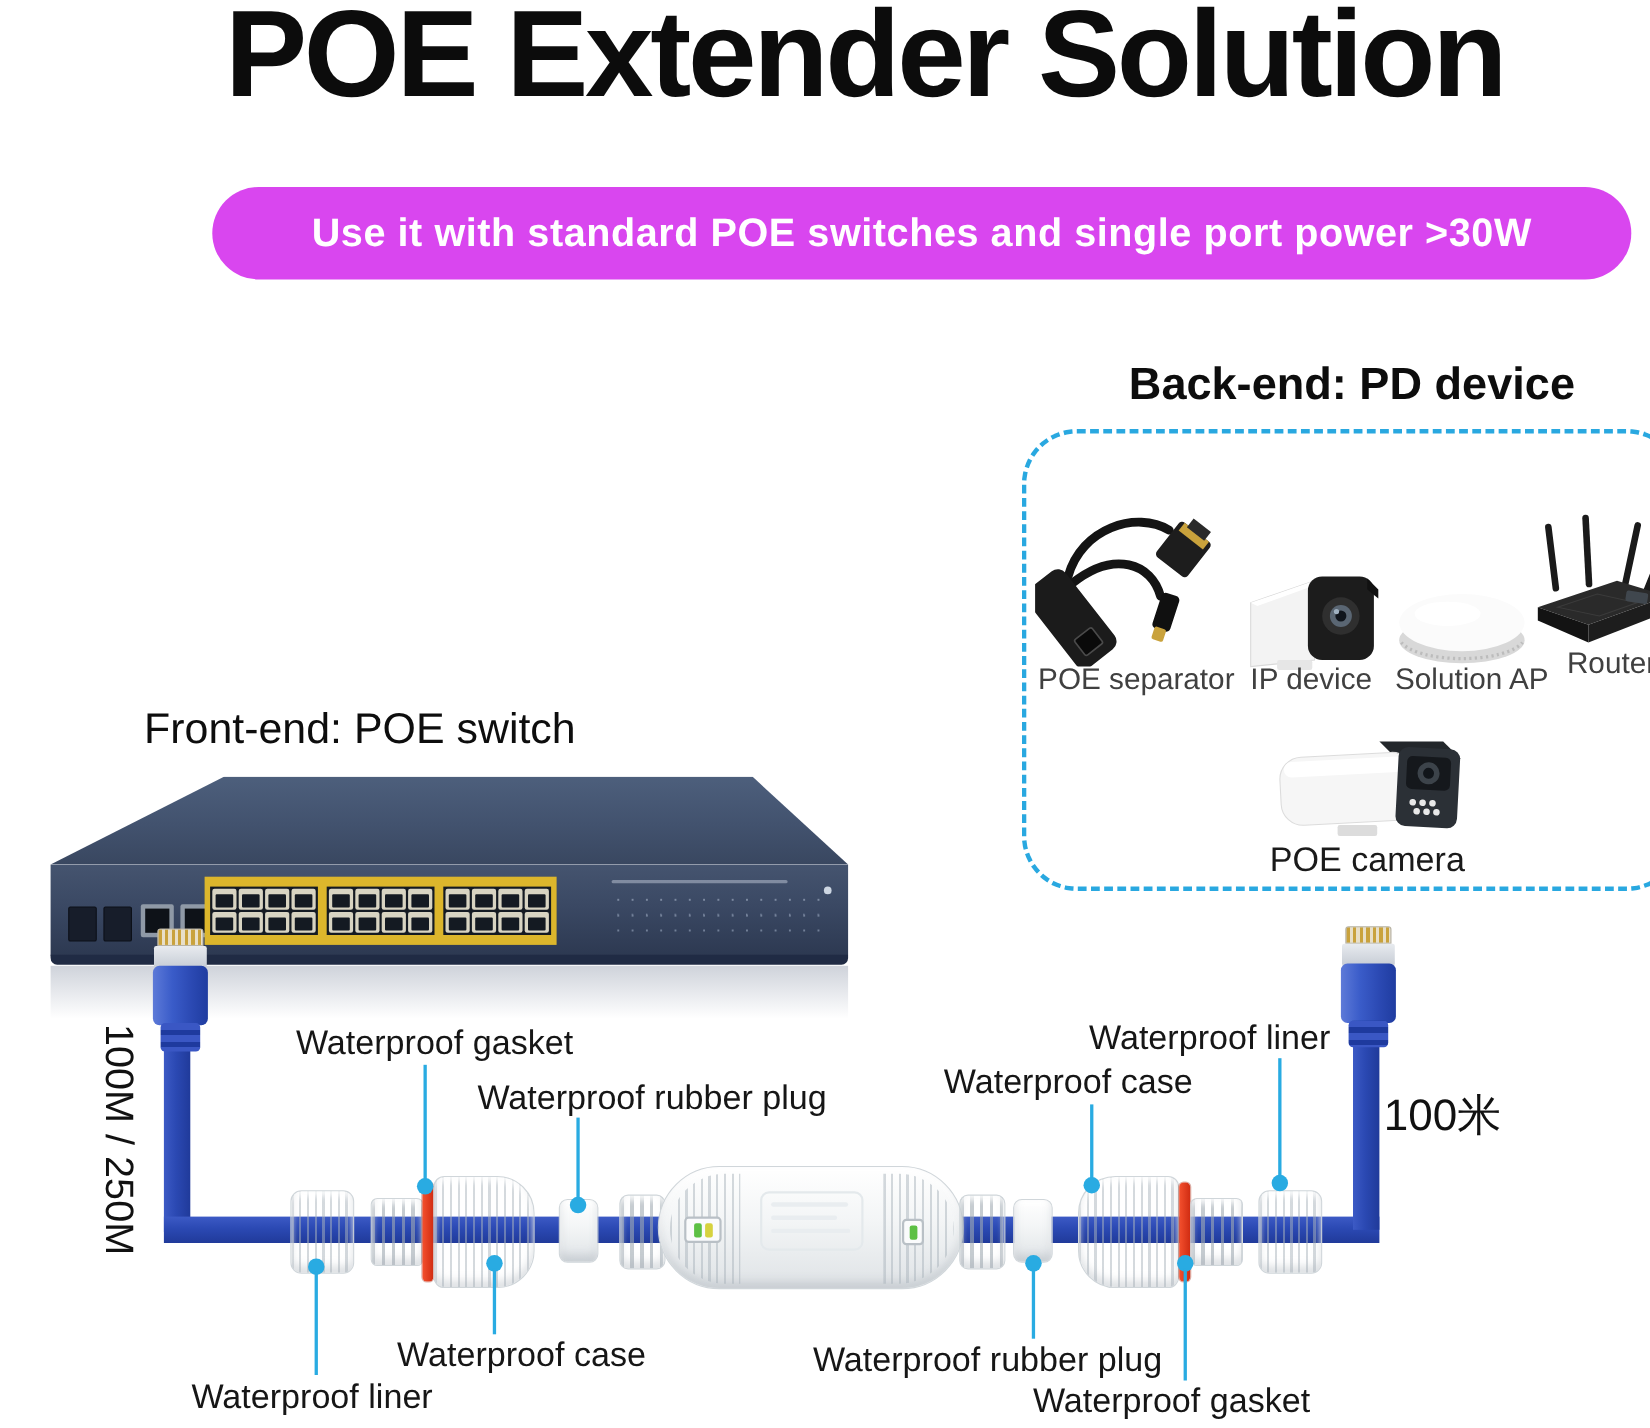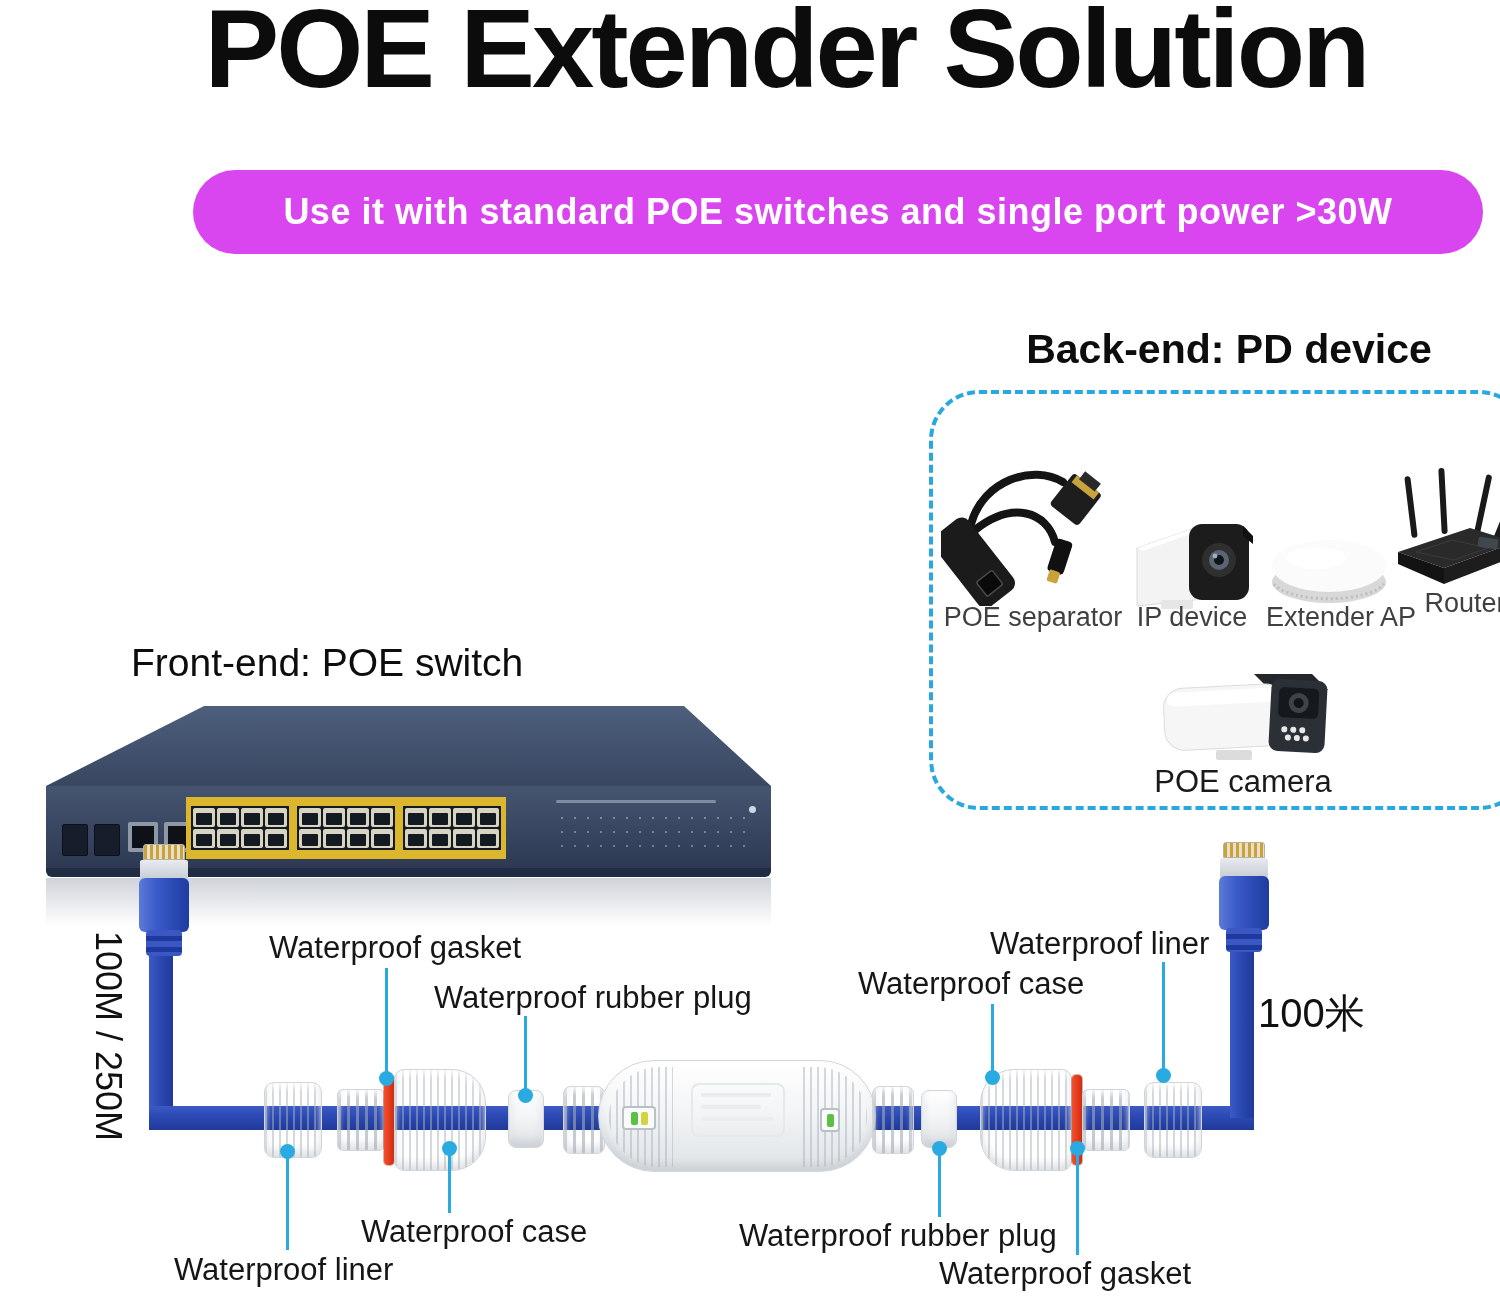--- a/index.html
+++ b/index.html
@@ -196,21 +196,21 @@
     </g>
     <polygon points="8,88 80,64 126,78 54,104" fill="#2a2a2a"></polygon>
     <polygon points="8,88 54,104 54,120 8,100" fill="#131313"></polygon>
     <polygon points="54,104 126,78 126,92 54,120" fill="#1d1d1d"></polygon>
     <polygon points="26,88 62,76 98,84 64,96" fill="none" stroke="#3b3b3b" stroke-width="1"></polygon>
     <rect x="88" y="74" width="20" height="10" rx="2" fill="#40474e" transform="rotate(9 98 79)"></rect>
   </svg>
 
   <div class="abs dev-label" style="left:905px;top:602px;width:184px">POE separator</div>
   <div class="abs dev-label" style="left:1095px;top:602px;width:122px">IP device</div>
-  <div class="abs dev-label" style="left:1230px;top:602px;width:144px">Extender AP</div>
+  <div class="abs dev-label" style="left:1230px;top:602px;width:144px">Solution AP</div>
   <div class="abs dev-label" style="left:1374px;top:588px;width:110px">Router</div>
 
   <svg class="abs" style="left:1122px;top:666px" width="184" height="100" viewBox="0 0 184 100">
     <path d="M96,8 h58 l16,16 h-58 z" fill="#23272b"></path>
     <g transform="rotate(-3 70 50)">
       <rect x="6" y="20" width="122" height="62" rx="20" fill="#f6f6f6" stroke="#dcdcdc"></rect>
       <rect x="10" y="24" width="110" height="14" rx="7" fill="#ffffff"></rect>
     </g>
     <g transform="rotate(3 140 50)">
       <rect x="112" y="14" width="56" height="72" rx="9" fill="#2b3036"></rect>

